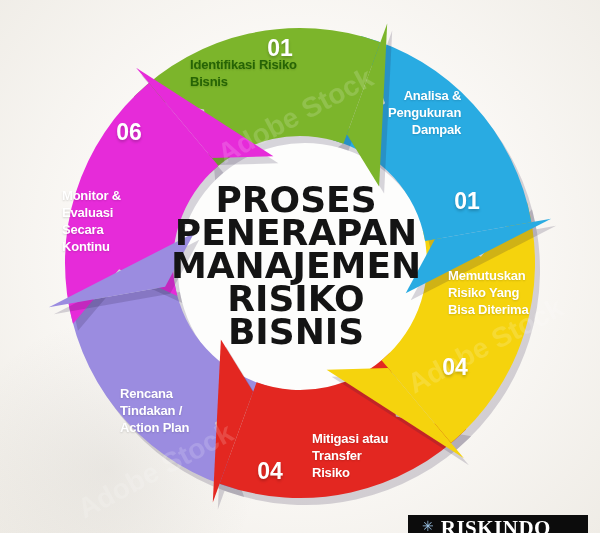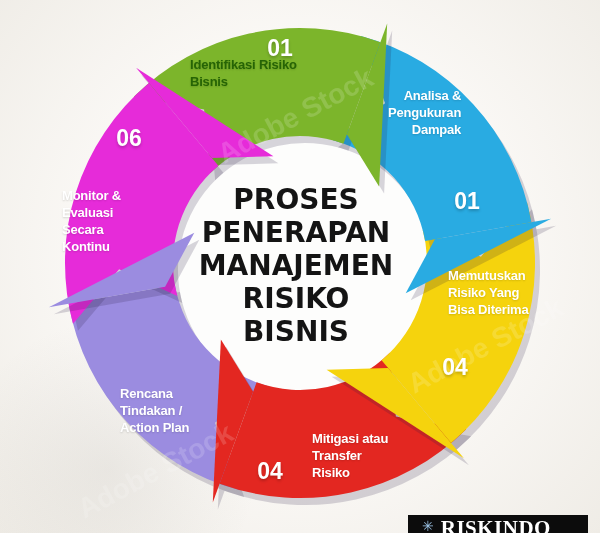--- a/index.html
+++ b/index.html
@@ -7,36 +7,36 @@
     position:relative; width:600px; height:533px; overflow:hidden;
     background:
       radial-gradient(circle at 18% 88%, rgba(120,115,105,.10) 0%, rgba(120,115,105,0) 22%),
       radial-gradient(circle at 50% 47%, #ffffff 0%, #faf8f5 52%, #efece6 100%);
     font-family:"Liberation Sans","DejaVu Sans",sans-serif;
   }
   svg.diagram{position:absolute; left:0; top:0;}
   .title{
     position:absolute; left:296px; top:183px; transform:translateX(-50%);
     font-family:"DejaVu Sans","Liberation Sans",sans-serif;
-    font-weight:bold; font-size:28px; line-height:33px; letter-spacing:0px;
+    font-weight:bold; font-size:36px; line-height:33px; letter-spacing:0px;
     color:#141414; text-align:center; white-space:pre-line; width:280px;
   }
   .num{
     position:absolute; transform:translate(-50%,-50%);
     font-family:Liberation Sans, sans-serif;
     font-weight:bold; font-size:23px; color:#ffffff;
     text-shadow:0 2px 3px rgba(0,0,0,.22);
     margin-top:10px;
   }
   .num-1{left:280px; top:38px;}
   .num-2{left:467px; top:191px;}
   .num-3{left:455px; top:357px;}
   .num-4{left:270px; top:461px;}
   .num-5{left:98px;  top:339px;}
-  .num-6{left:129px; top:128px;}
+  .num-6{left:129px; top:122px;}
   .label{
     position:absolute; font-weight:bold; font-size:13px; line-height:17px;
     letter-spacing:-0.2px; white-space:pre-line; color:#ffffff;
     text-shadow:0 1px 2px rgba(0,0,0,.15);
   }
   .label-1{left:190px; top:56px;}
   .label-2{left:388px; top:87px;text-align:right;}
   .label-3{left:448px; top:267px;}
   .label-4{left:312px; top:430px;}
   .label-5{left:120px; top:385px;}

